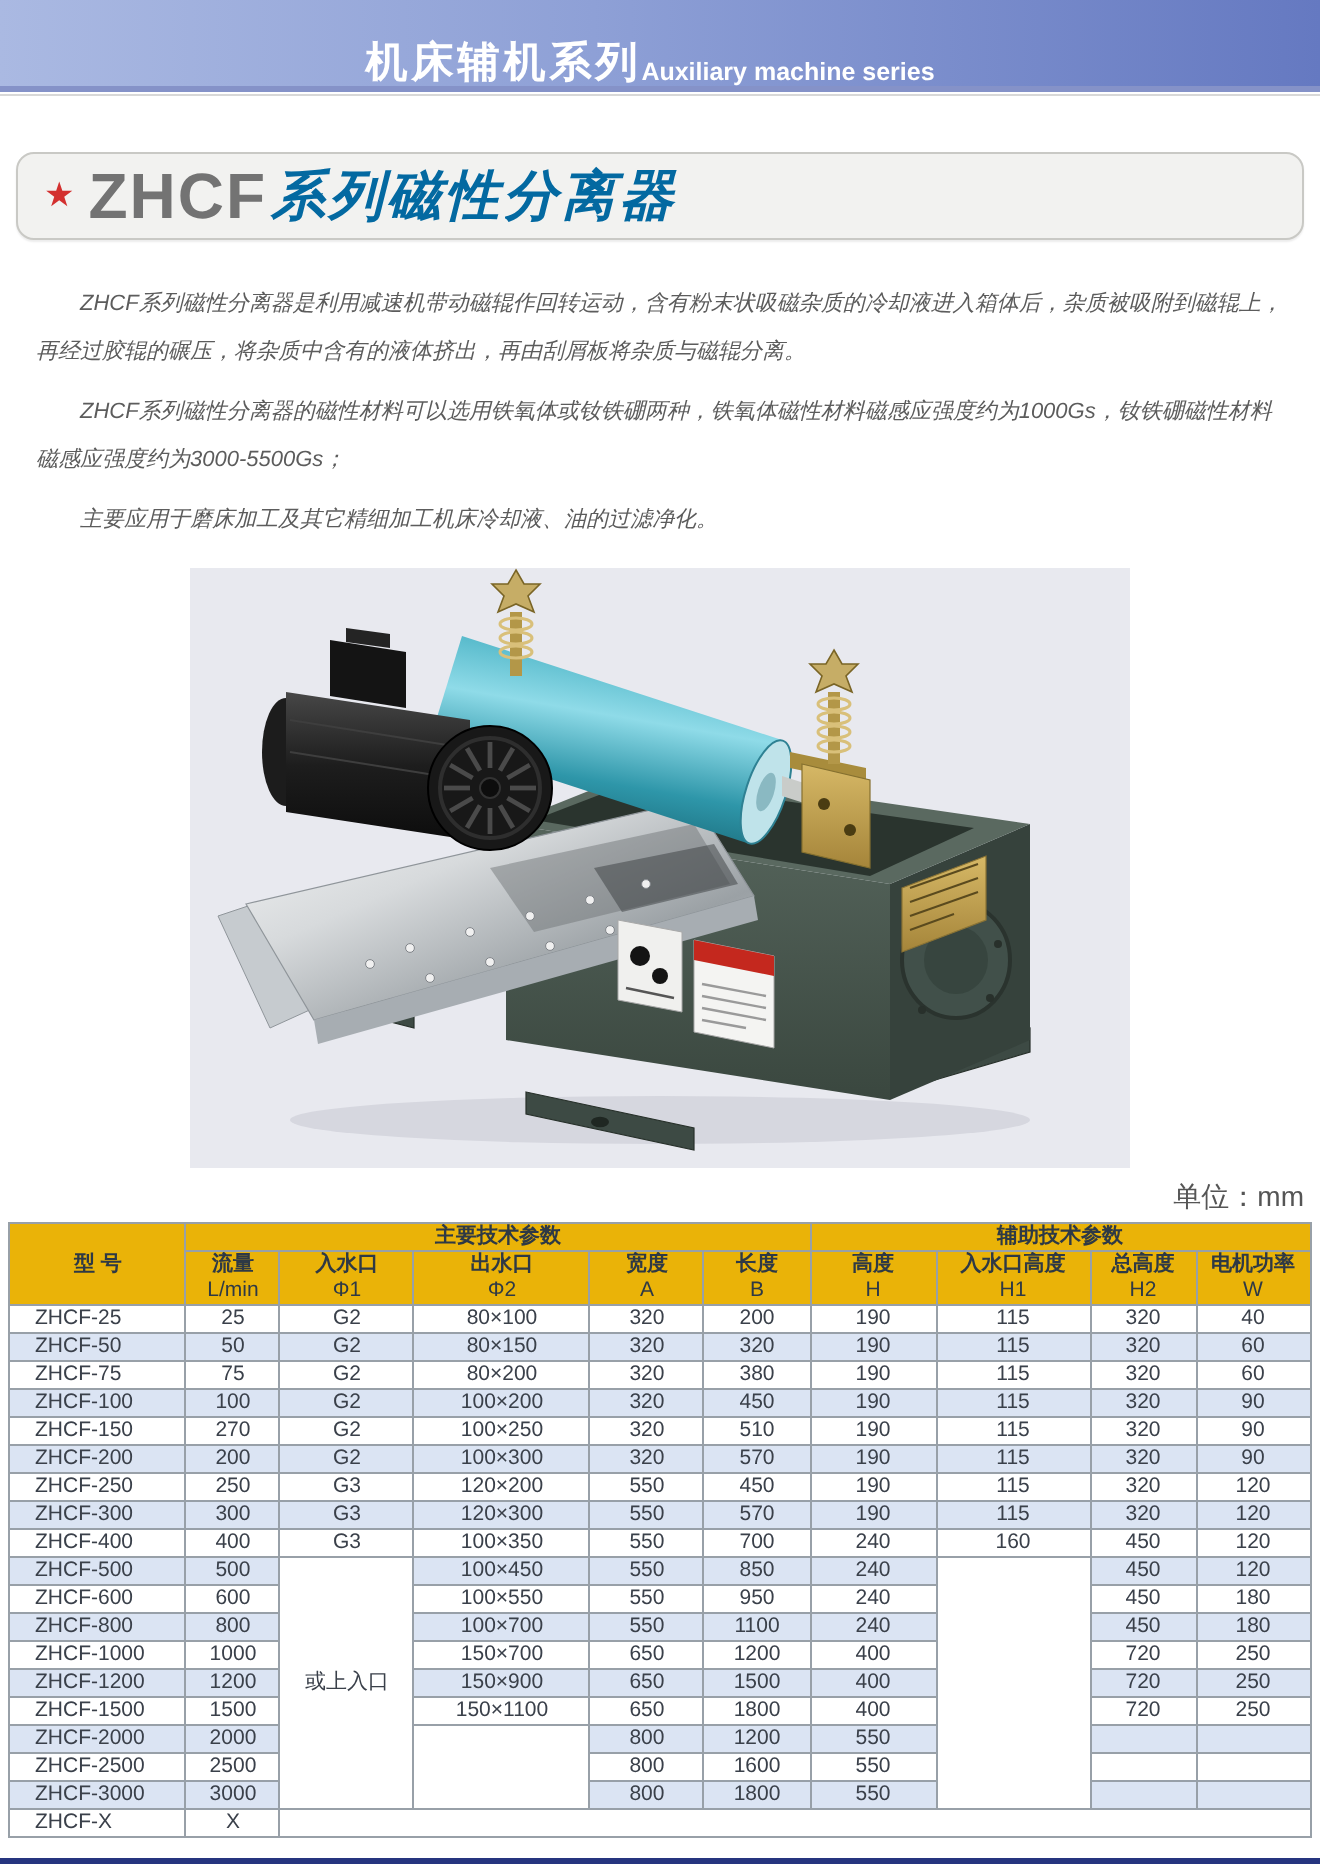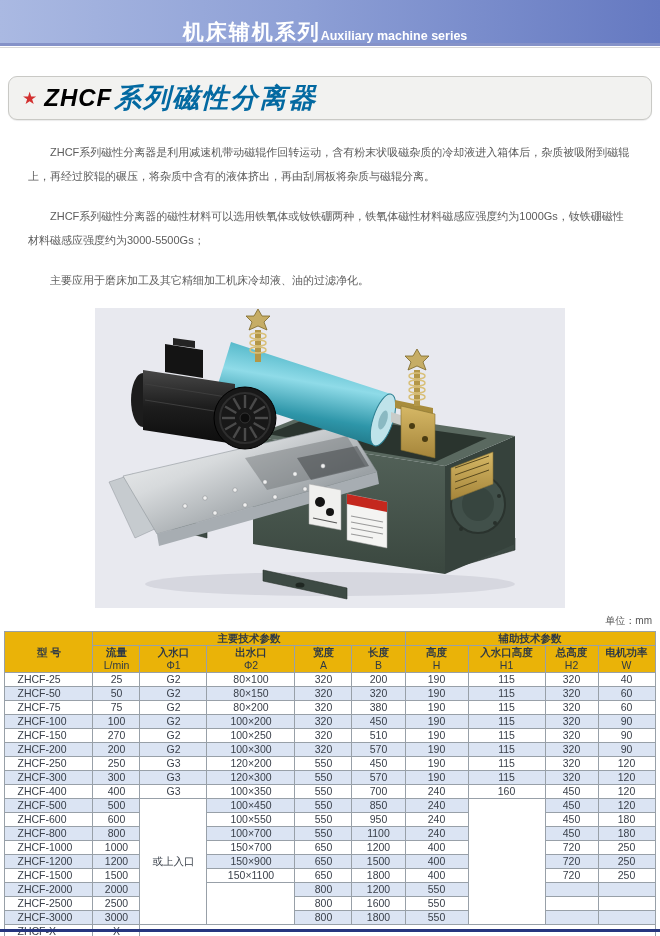--- a/index.html
+++ b/index.html
@@ -16,30 +16,30 @@
   .topbar-cn{color:#fff;font-weight:bold;font-size:21px;line-height:22px;letter-spacing:2px;}
   .topbar-en{color:#fff;font-weight:bold;font-size:12.5px;line-height:14px;text-align:right;}
   .top-rule{height:1px;background:#d8d8d8;margin-top:1px;}
   
   .title-box{
     margin:28px 8px 0;height:44px;background:#f2f2f0;border:1px solid #c9c9c5;
     border-radius:9px;display:flex;align-items:center;padding-left:13px;box-sizing:border-box;
     box-shadow:0 1px 1px rgba(0,0,0,0.08);
   }
   .star{color:#d3302f;font-size:17px;margin-right:7px;font-style:normal;}
-  .title-series{color:#000000;font-weight:bold;font-style:italic;font-size:24px;letter-spacing:1px;}
+  .title-series{color:#737373;font-weight:bold;font-size:32px;letter-spacing:1px;}
   .title-name{color:#0369a1;font-weight:bold;font-style:italic;font-size:27px;letter-spacing:2px;margin-left:2px;}
   
   .desc{margin:20px 12px 0;color:#5c5c5c;font-size:11px;line-height:24px;}
-  .desc p{margin:16px;text-indent:2em;}
+  .desc p{margin:6px;text-indent:2em;font-style:italic;}
   
   .photo{margin:12px auto 0;width:470px;height:300px;background:#e8e9ef;}
   .photo svg{display:block;}
   
-  .unit-note{text-align:right;font-size:10px;color:#555;margin:6px 8px 3px;}
+  .unit-note{text-align:right;font-size:14px;color:#555;margin:6px 8px 3px;}
   
   table.spec{border-collapse:collapse;margin:0 auto;table-layout:fixed;width:650px;font-size:10.5px;}
   table.spec th,table.spec td{
     border:1px solid #98a0a8;padding:0 2px;text-align:center;color:#3a404a;
     height:13px;line-height:13px;overflow:hidden;white-space:nowrap;
   }
   table.spec thead th{background:#eab308;font-weight:600;color:#2e3945;}
   table.spec thead .sub{font-weight:400;}
   table.spec tbody tr.stripe td{background:#dbe4f3;}
   table.spec tbody td.model{text-align:left;padding-left:12px;}

